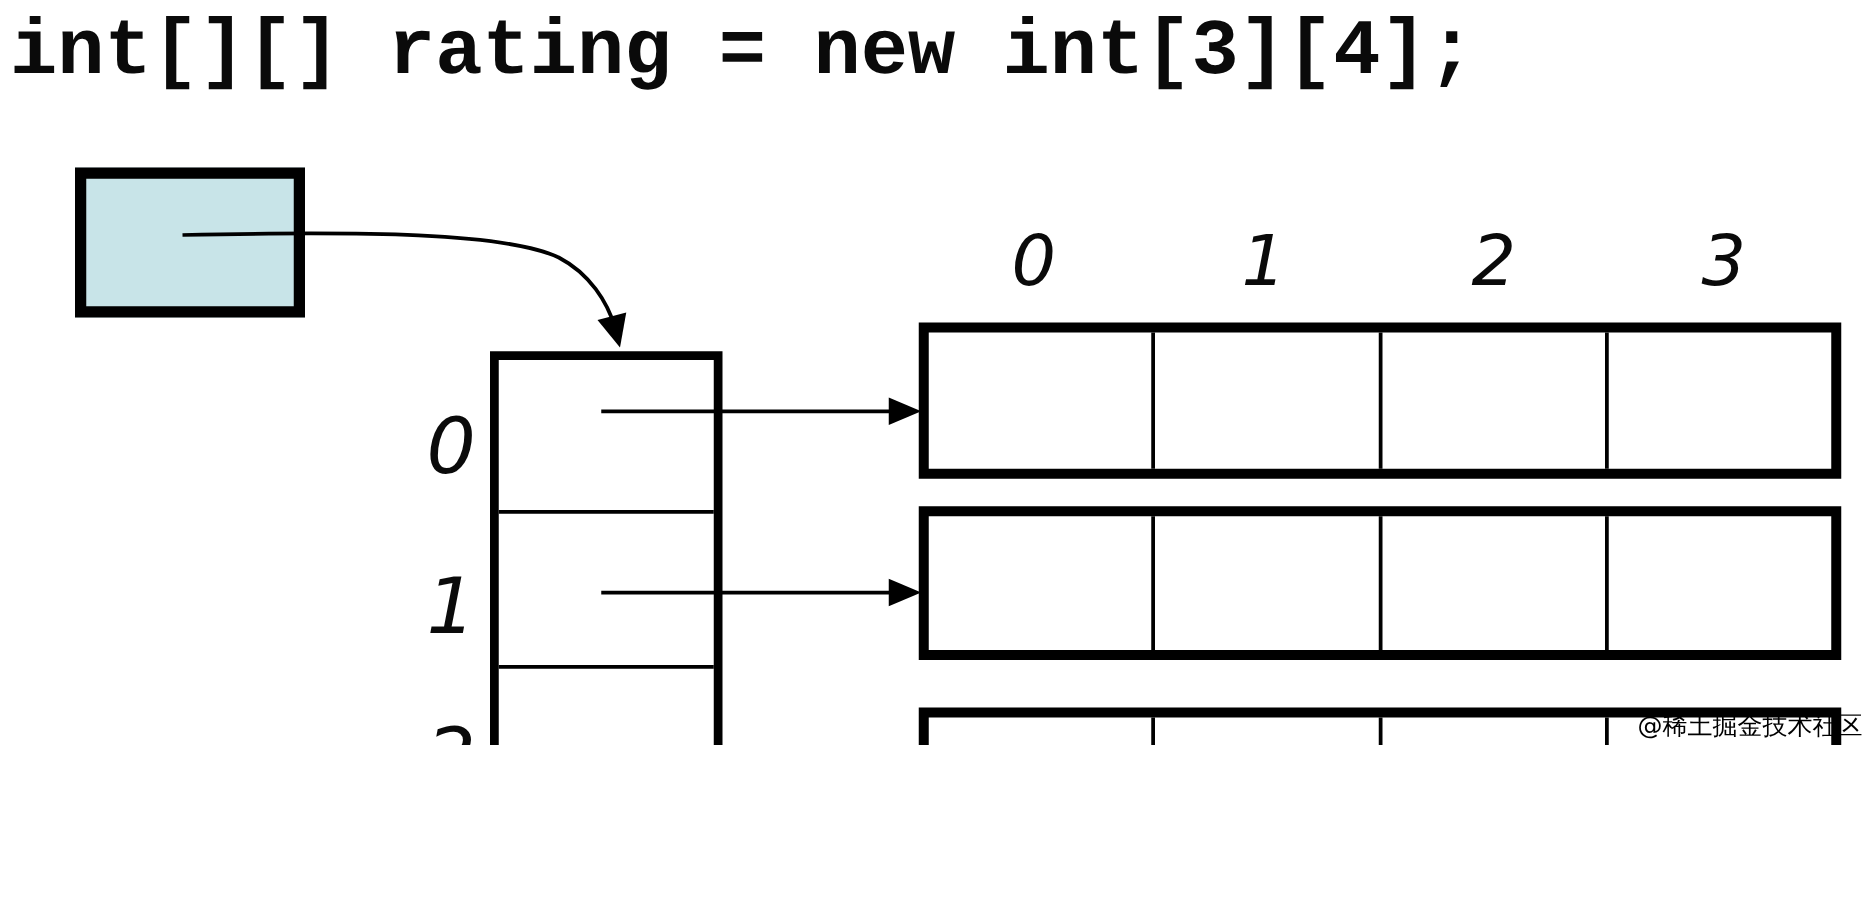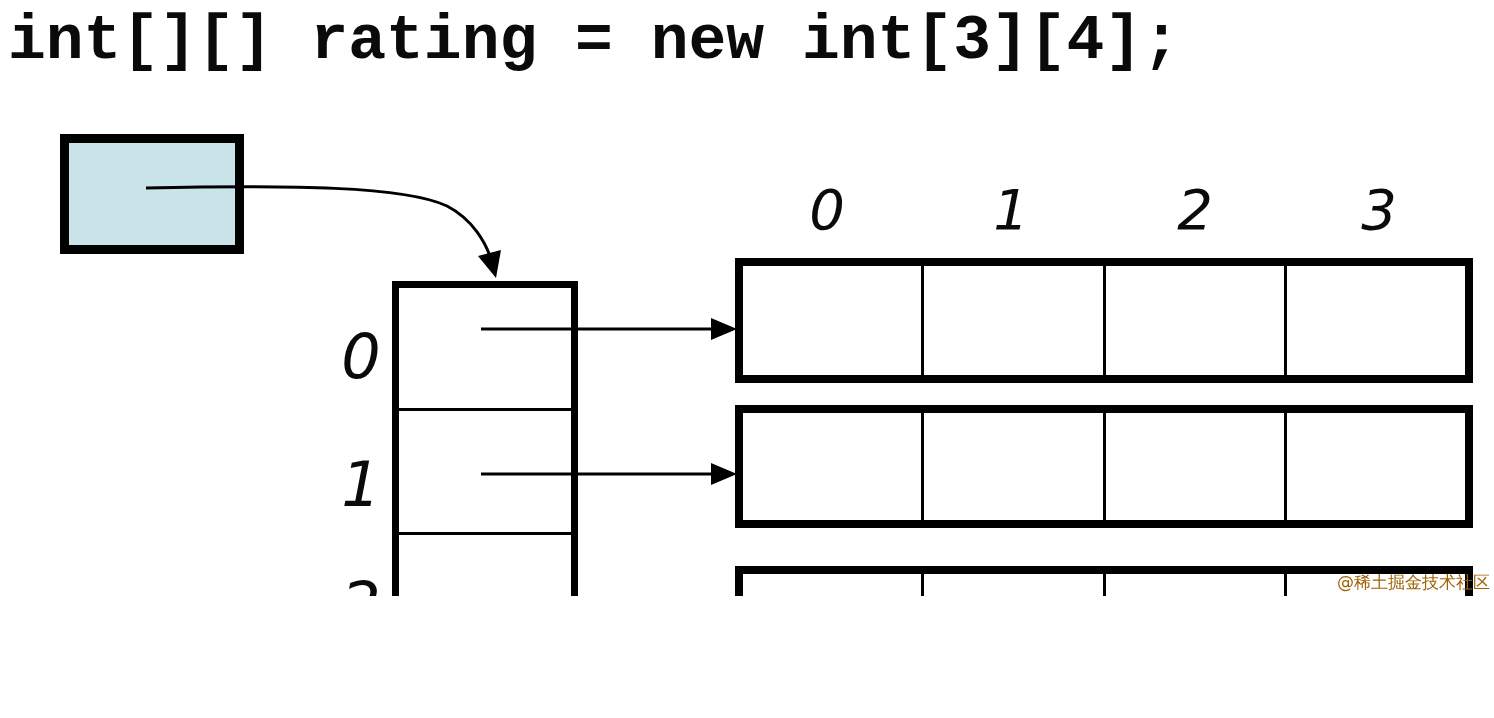--- a/index.html
+++ b/index.html
@@ -78,22 +78,22 @@
     color:#0a0a0a;
     top:182px;
   }
   .col-0{left:782px;}
   .col-1{left:966px;}
   .col-2{left:1150px;}
   .col-3{left:1334px;}
   .watermark{
     position:absolute;right:4px;bottom:2px;
     font-family:"DejaVu Sans","Liberation Sans",sans-serif;
-    font-size:17px;
-    color:#a16207;
+    font-size:20px;
+    color:#000000;
   }
 </style>
 </head>
 <body>
 
 <div class="canvas">
 
   <div class="title">int[][] rating = new int[3][4];</div>
 
   <div class="ref-box"></div>

